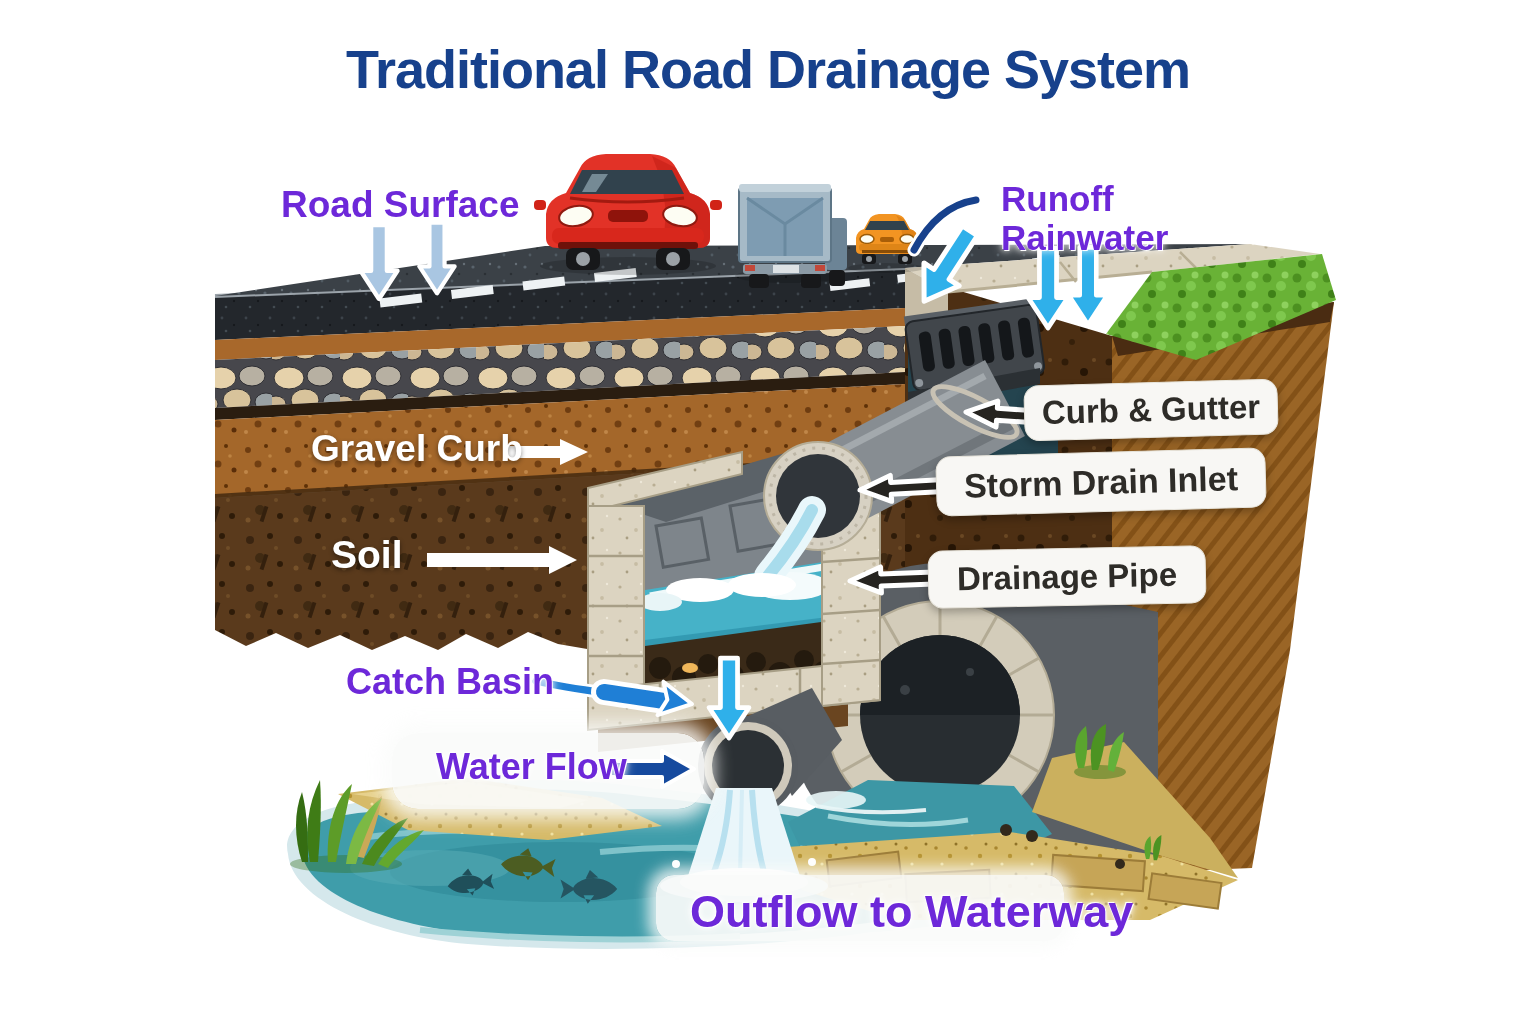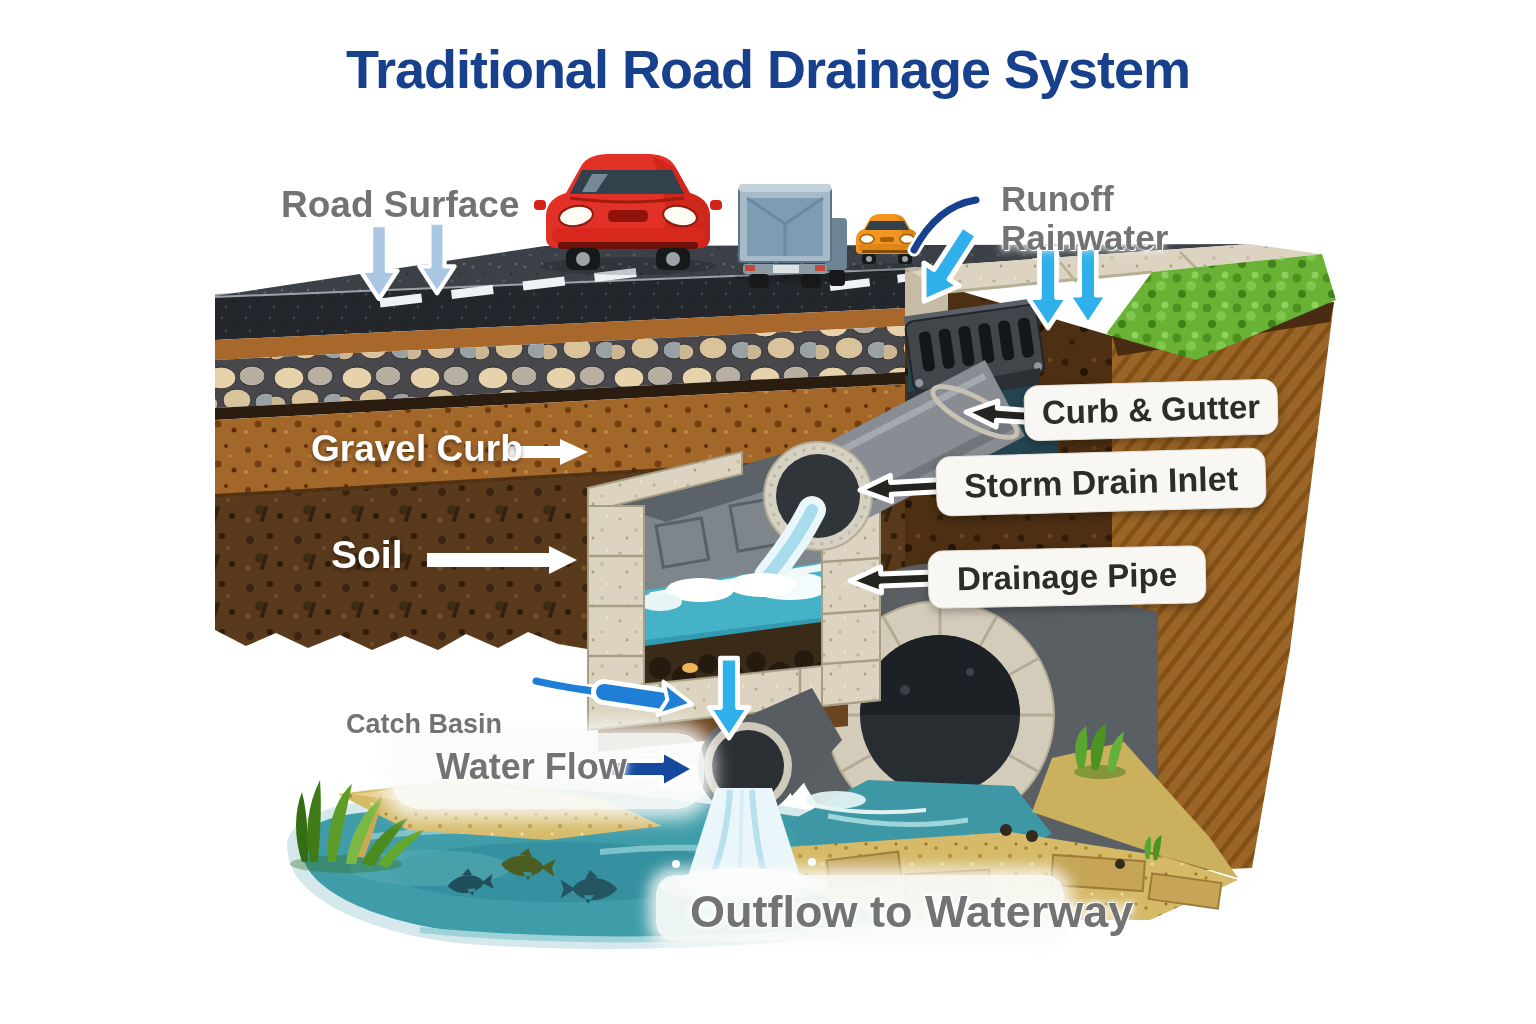--- a/index.html
+++ b/index.html
@@ -6,28 +6,28 @@
   body{width:1536px;height:1024px;position:relative;background:#ffffff;overflow:hidden;
        font-family:"Liberation Sans", sans-serif;}
   #scene{position:absolute;left:0;top:0;z-index:1;}
   #arrows{position:absolute;left:0;top:0;z-index:7;pointer-events:none;}
   .band{position:absolute;z-index:6;background:rgba(250,251,250,.93);}
   #band-waterflow{left:392px;top:733px;width:312px;height:76px;border-radius:26px;
       box-shadow:0 0 18px 10px rgba(250,251,250,.85);}
   #band-outflow{left:656px;top:875px;width:408px;height:66px;border-radius:18px;
       box-shadow:0 0 14px 8px rgba(250,251,250,.8);}
   .lbl{position:absolute;z-index:10;font-weight:bold;white-space:nowrap;}
-  .lbl-blue{color:#737373;text-shadow:0 0 6px #fff,0 0 12px #fff,1px 1px 0 #fff,-1px -1px 0 #fff;}
+  .lbl-blue{color:#6d28d9;text-shadow:0 0 6px #fff,0 0 12px #fff,1px 1px 0 #fff,-1px -1px 0 #fff;}
   .lbl-white{color:#ffffff;text-shadow:0 2px 5px rgba(0,0,0,.45);}
   #title{left:0;right:0;top:38px;text-align:center;font-size:54px;color:#17418c;letter-spacing:-1px;}
   #lbl-road{left:281px;top:184px;font-size:37px;}
   #lbl-rain{left:1001px;top:179px;font-size:35px;line-height:1.12;}
   #lbl-gravel{left:311px;top:428px;font-size:37px;}
   #lbl-soil{left:331px;top:533px;font-size:39px;}
-  #lbl-catch{left:346px;top:661px;font-size:27px;margin-top:48px;}
+  #lbl-catch{left:346px;top:661px;font-size:36px;}
   #lbl-wflow{left:424px;top:746px;font-size:36px;margin-left:12px;}
   #lbl-outflow{left:690px;top:886px;font-size:45px;z-index:10;}
   .pill{position:absolute;z-index:8;background:#f8f7f4;border:1px solid #e7e4db;border-radius:15px;
         box-shadow:0 4px 9px rgba(0,0,0,.28);display:flex;align-items:center;justify-content:center;
         font-weight:bold;color:#2e2c28;}
   #pill-curb{left:1024px;top:382px;width:252px;height:54px;font-size:33px;transform:rotate(-1.6deg);}
   #pill-storm{left:936px;top:452px;width:328px;height:58px;font-size:34px;transform:rotate(-1.6deg);}
   #pill-drain{left:928px;top:548px;width:276px;height:56px;font-size:33px;transform:rotate(-1.2deg);}
 </style>
 </head>

